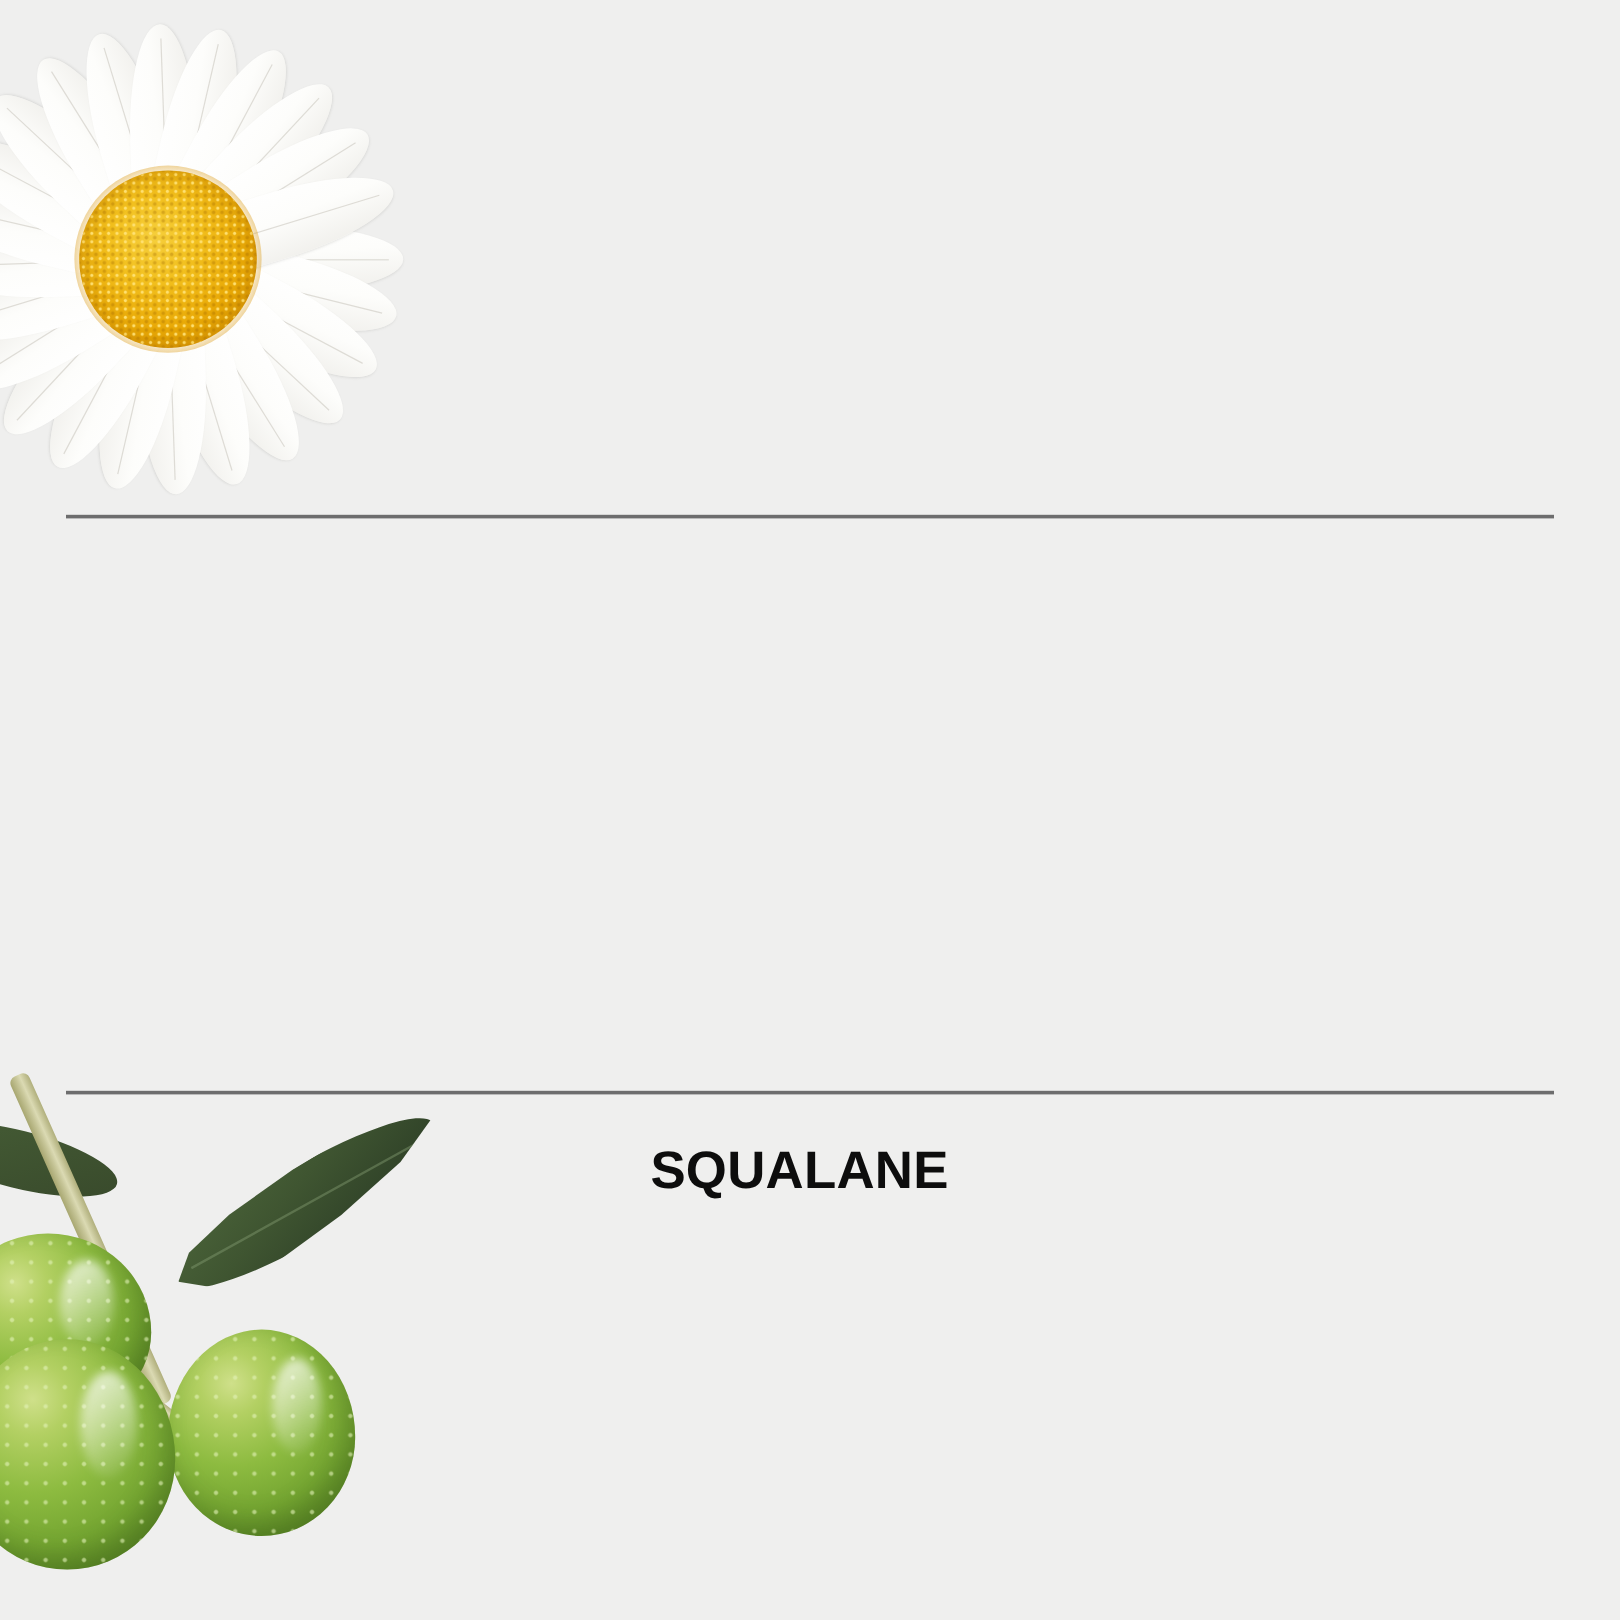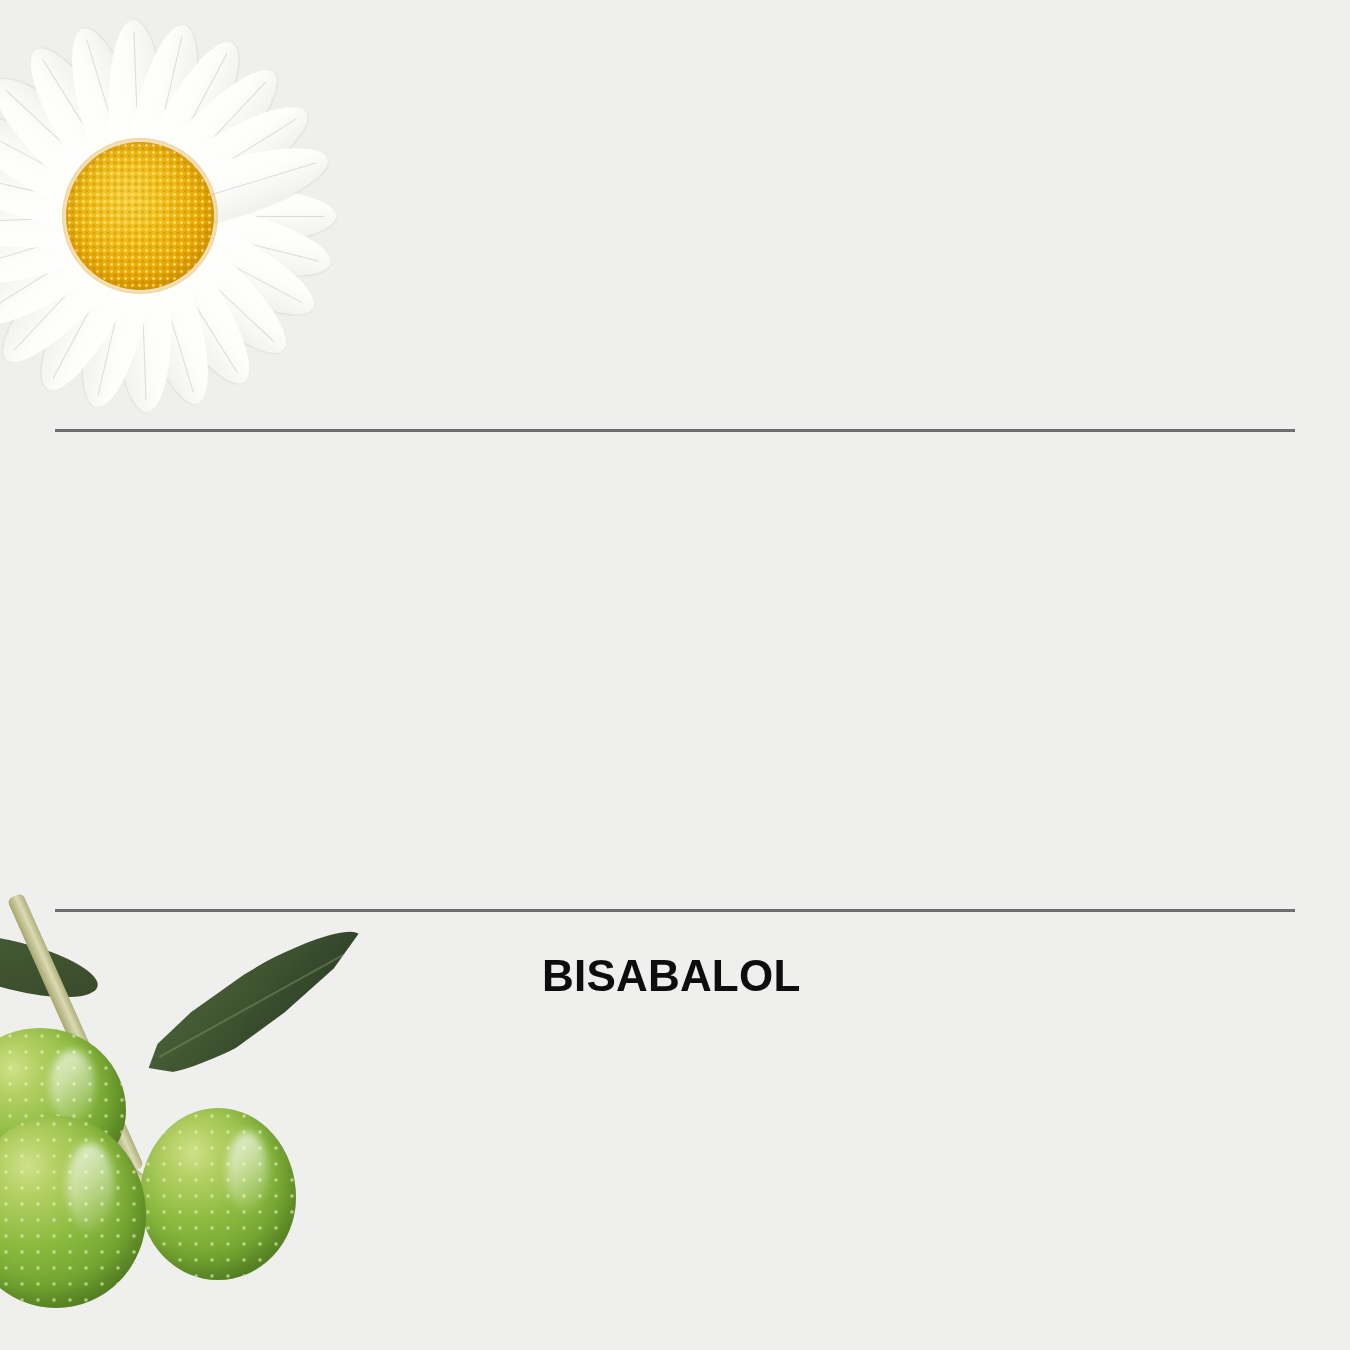--- a/index.html
+++ b/index.html
@@ -290,21 +290,21 @@
       <div class="branch" id="branch-main"></div>
       <div class="branch" id="branch-stem-b"></div>
       <div class="branch" id="branch-stem-a"></div>
       <div class="leaf" id="leaf-main"></div>
       <div class="olive" id="olive-back"></div>
       <div class="olive" id="olive-right"></div>
       <div class="olive" id="olive-left"></div>
     </div>
 
     <div class="text-block" id="text-squalane">
-      <h2 class="ingredient-title">BISABALOL</h2>
+      <h2 class="ingredient-title">SQUALANE</h2>
     </div>
 
   </div>
 
   <div class="divider" id="divider-2"></div>
 
   <div class="row" id="row-glycerin">
 
     
 

